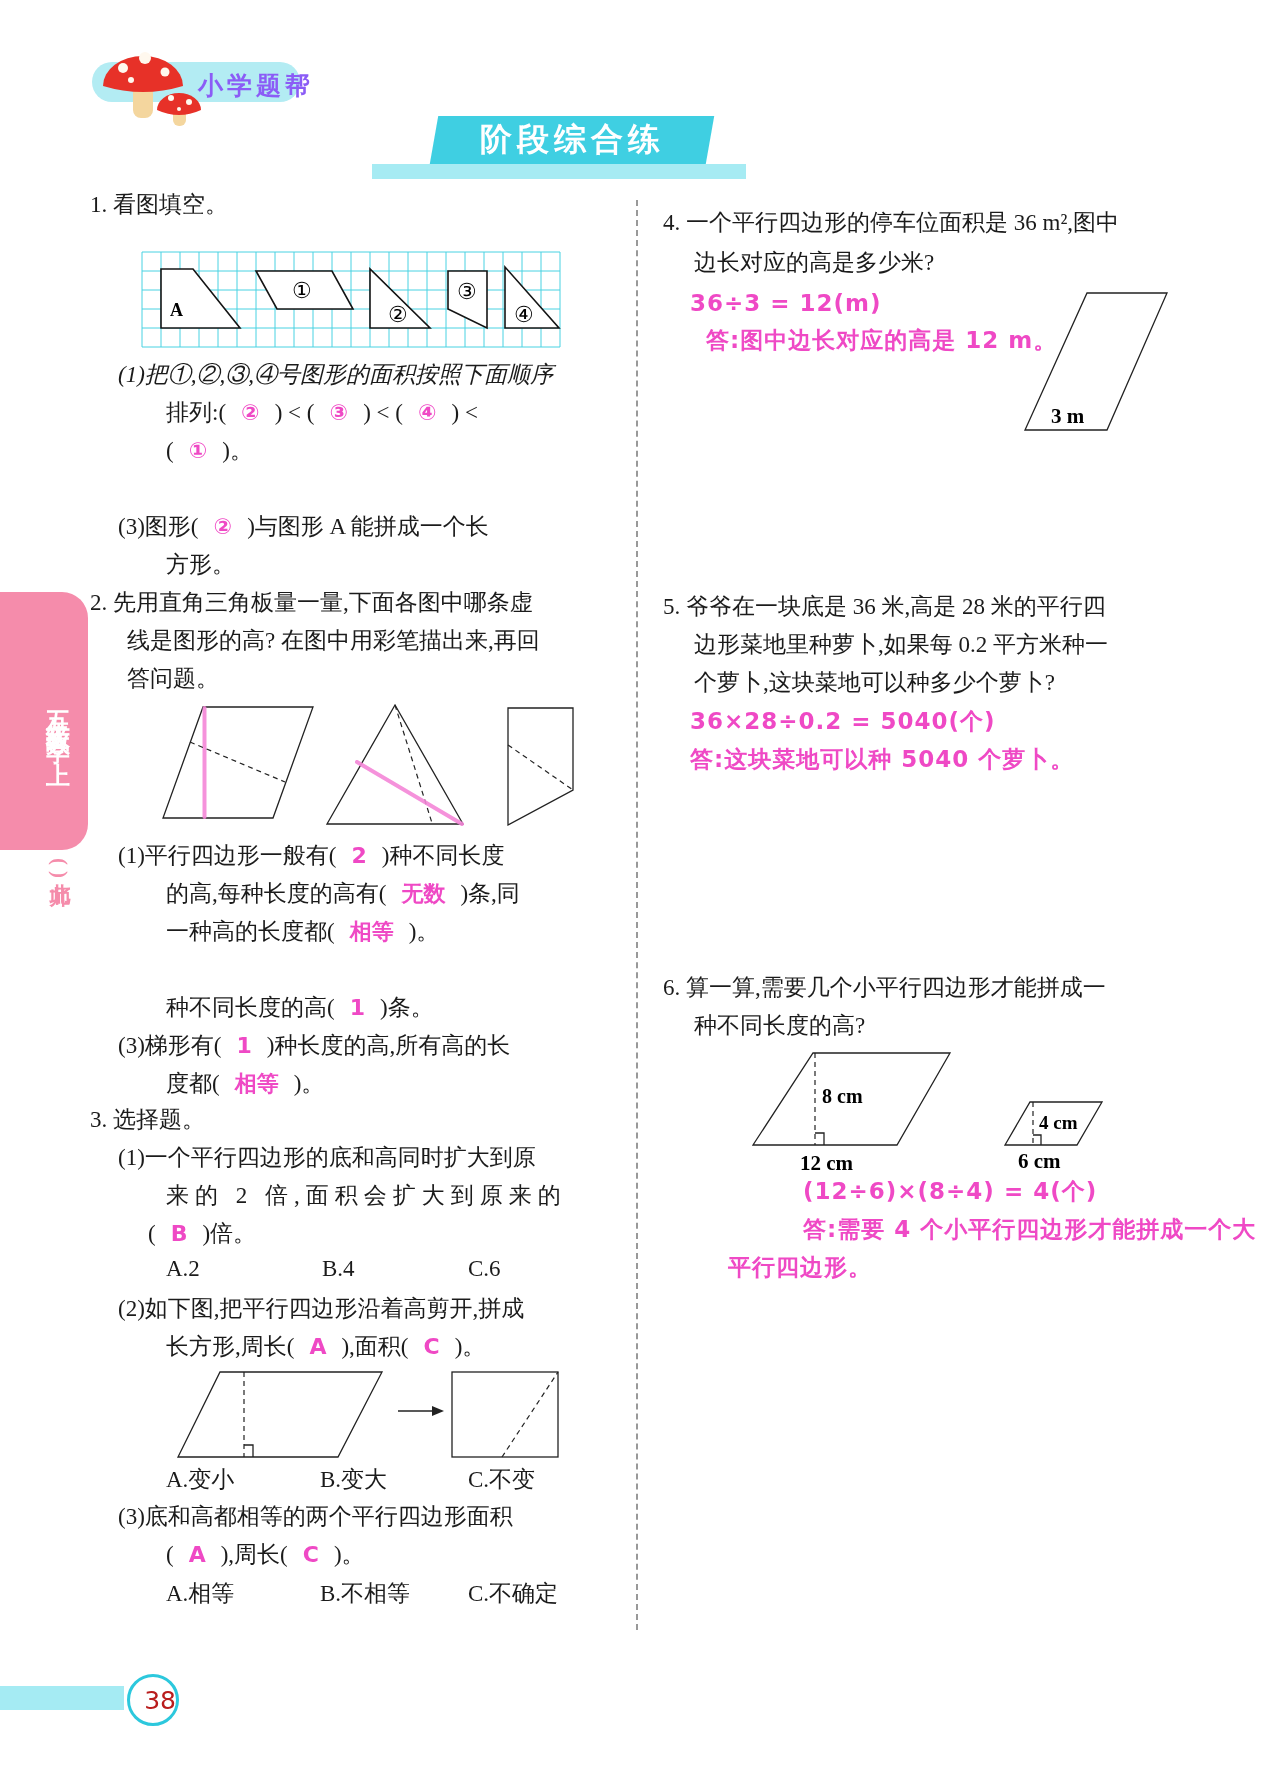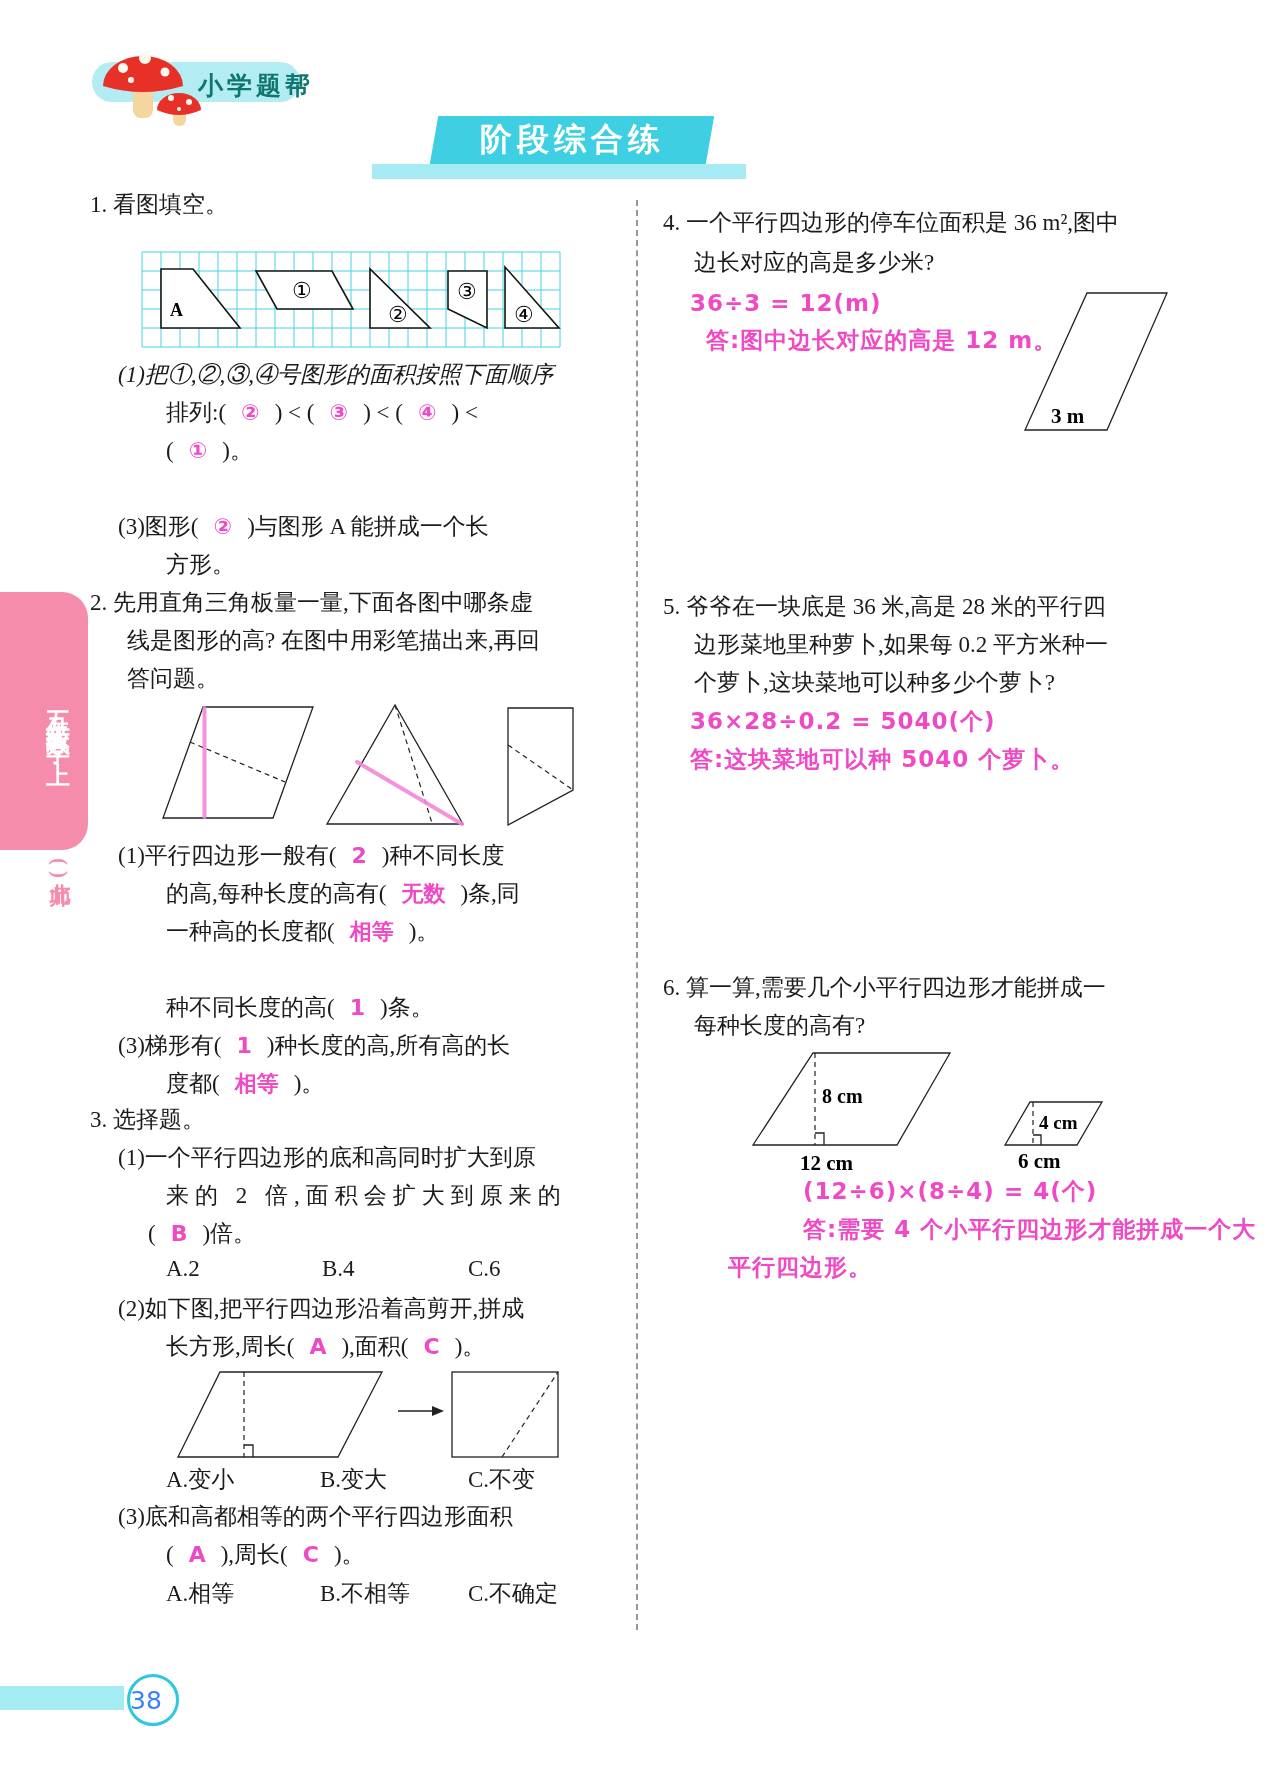--- a/index.html
+++ b/index.html
@@ -9,21 +9,21 @@
   .opt{position:absolute;white-space:pre;font-size:23px;}
   .p{color:#ef49c5;font-weight:bold;font-family:"DejaVu Sans",sans-serif;
      font-size:22px;margin:0 15px;}
   .hw{color:#ef49c5;font-weight:bold;font-family:"DejaVu Sans",sans-serif;
       font-size:23px;letter-spacing:1px;}
   .sp{letter-spacing:6px;}
   
   .logo-pill{position:absolute;left:92px;top:62px;width:208px;height:40px;
              border-radius:20px;background:#b3ecf3;}
   .logo-text{position:absolute;left:198px;top:69px;font-family:"DejaVu Sans",sans-serif;
-             font-weight:bold;font-size:25px;letter-spacing:4px;color:#0f766e;}
+             font-weight:bold;font-size:25px;letter-spacing:4px;color:#8b5cf6;}
   
   .banner-bar{position:absolute;left:372px;top:164px;width:374px;height:15px;background:#a6ebf3;}
   .banner-main{position:absolute;left:434px;top:116px;width:276px;height:48px;background:#3fcfe2;
                transform:skewX(-10deg);display:flex;align-items:center;justify-content:center;}
   .banner-main span{transform:skewX(10deg);color:#fff;font-family:"DejaVu Sans",sans-serif;
                     font-weight:bold;font-size:32px;letter-spacing:5px;white-space:pre;}
   
   .side-tab{position:absolute;left:-22px;top:592px;width:110px;height:258px;background:#f58cab;
             border-radius:0 26px 26px 0;}
   .side-tab .vtext{position:absolute;right:14px;top:50%;transform:translateY(-50%);
@@ -31,21 +31,21 @@
             font-family:"DejaVu Sans",sans-serif;font-weight:bold;white-space:pre;}
   .edition{position:absolute;left:46px;top:858px;writing-mode:vertical-rl;color:#f58cab;
            font-size:21px;letter-spacing:2px;font-weight:bold;white-space:pre;}
   
   .divider{position:absolute;left:636px;top:200px;height:1430px;width:0;
            border-left:2px dashed #999;}
   
   .page-bar{position:absolute;left:0;top:1686px;width:124px;height:24px;background:#a5ebf3;}
   .page-circle{position:absolute;left:127px;top:1674px;width:46px;height:46px;background:#fff;
                border:3px solid #2cc8dd;border-radius:50%;display:flex;align-items:center;
-               justify-content:flex-start;font-size:25px;font-family:"DejaVu Sans",sans-serif;color:#3b82f6;}
+               justify-content:flex-end;font-size:25px;font-family:"DejaVu Sans",sans-serif;color:#b91c1c;}
   svg{position:absolute;overflow:visible;}
   svg text{font-family:"Liberation Serif","DejaVu Serif",serif;}
   .shape{fill:#ffffff;stroke:#141414;stroke-width:1.6;}
   .thin{fill:none;stroke:#222;stroke-width:1.3;}
   .dash{fill:none;stroke:#222;stroke-width:1.2;stroke-dasharray:5 4;}
   .pinkline{stroke:#f487d8;stroke-width:4;stroke-linecap:round;opacity:.9;}
   .gridline{stroke:#49d2e2;stroke-width:1;}
 </style>
 </head>
 <body>
@@ -195,21 +195,21 @@
     <text x="36" y="140" font-size="21" font-weight="bold">3 m</text>
   </svg>
 
   <div class="ln" style="left:663px;top:592px;">5. 爷爷在一块底是 36 米,高是 28 米的平行四</div>
   <div class="ln" style="left:694px;top:630px;">边形菜地里种萝卜,如果每 0.2 平方米种一</div>
   <div class="ln" style="left:694px;top:668px;">个萝卜,这块菜地可以种多少个萝卜?</div>
   <div class="ln hw" style="left:690px;top:706px;">36×28÷0.2 = 5040(个)</div>
   <div class="ln hw" style="left:690px;top:744px;">答:这块菜地可以种 5040 个萝卜。</div>
 
   <div class="ln" style="left:663px;top:973px;">6. 算一算,需要几个小平行四边形才能拼成一</div>
-  <div class="ln" style="left:694px;top:1011px;">每种长度的高有?</div>
+  <div class="ln" style="left:694px;top:1011px;">种不同长度的高?</div>
 
   <svg style="left:740px;top:1043px;" width="380" height="135" viewBox="0 0 380 135">
     <polygon class="thin" points="73,10 210,10 157,102 13,102"></polygon>
     <line class="dash" x1="75" y1="10" x2="75" y2="102"></line>
     <path class="thin" d="M75 90 h9 v12"></path>
     <text x="82" y="60" font-size="20" font-weight="bold">8 cm</text>
     <text x="60" y="127" font-size="21" font-weight="bold">12 cm</text>
     <polygon class="thin" points="290,59 362,59 337,102 265,102"></polygon>
     <line class="dash" x1="293" y1="59" x2="293" y2="102"></line>
     <path class="thin" d="M293 92 h8 v10"></path>

